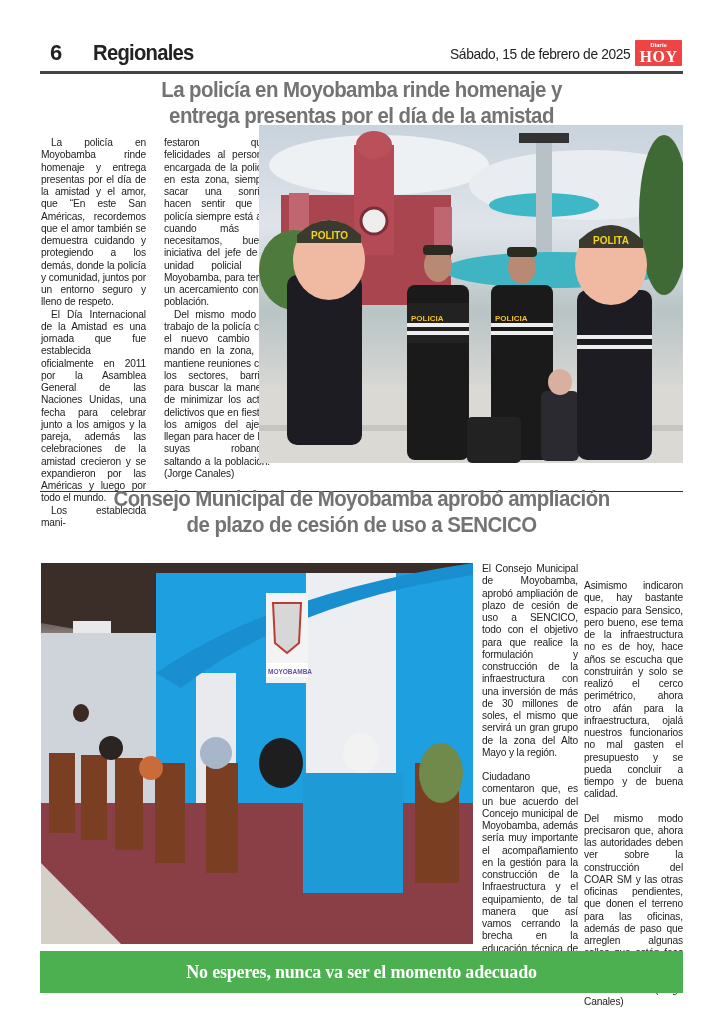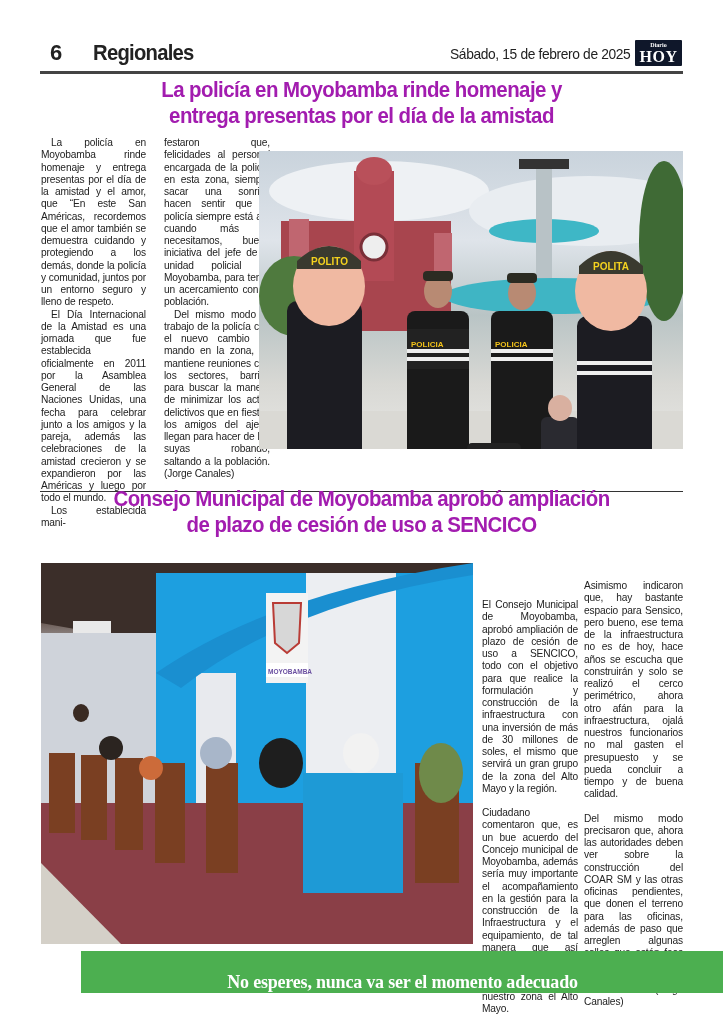--- a/index.html
+++ b/index.html
@@ -6,58 +6,58 @@
     body { width: 723px; height: 1024px; position: relative; overflow: hidden;
            font-family: "Liberation Sans", sans-serif; color: #1a1a1a; }
 
     
     .page-number { position: absolute; left: 50px; top: 40px; font-size: 22px; font-weight: bold;
                    color: #222; letter-spacing: -0.5px; }
     .section-name { position: absolute; left: 93px; top: 40px; font-size: 22px; font-weight: bold;
                     color: #222; letter-spacing: -0.8px; transform: scaleX(0.92); transform-origin: left; }
     .date { position: absolute; left: 450px; top: 45px; font-size: 15px; color: #222;
             letter-spacing: -0.4px; transform: scaleX(0.92); transform-origin: left; }
-    .logo { position: absolute; left: 635px; top: 40px; width: 47px; height: 26px; background: #0f172a;
+    .logo { position: absolute; left: 635px; top: 40px; width: 47px; height: 26px; background: #ef4444;
             color: #fff; text-align: center; border-radius: 1px; }
     .logo .small { display: block; font-family: "Liberation Serif", serif; font-size: 6px; font-weight: bold;
                    line-height: 8px; padding-top: 1px; }
     .logo .big { display: block; font-family: "Liberation Serif", serif; font-size: 16px; font-weight: bold;
                  line-height: 16px; letter-spacing: 0.5px; }
     .rule-top { position: absolute; left: 40px; top: 71px; width: 643px; height: 3px; background: #444; }
 
     
     .headline { position: absolute; left: 40px; width: 643px; text-align: center; font-weight: bold;
-                color: #a21caf; letter-spacing: -0.6px; }
+                color: #737373; letter-spacing: -0.6px; }
     .headline .line { display: block; transform: scaleX(0.93); }
     .h1 { top: 77px; font-size: 22px; line-height: 26px; }
     .h2 { top: 486px; font-size: 22px; line-height: 26px; }
 
     
     .col { position: absolute; font-size: 10.2px; line-height: 12.25px; text-align: justify;
            color: #222; letter-spacing: -0.15px; hyphens: manual; }
     .col p { margin: 0; }
     .col .indent { text-indent: 10px; }
     .col .gap { margin-top: 12px; }
     .c1 { left: 41px; top: 137px; width: 105px; }
     .c2 { left: 164px; top: 137px; width: 106px; }
-    .c3 { left: 482px; top: 563px; width: 96px; margin-top: 36px; }
+    .c3 { left: 482px; top: 563px; width: 96px; }
     .c4 { left: 584px; top: 580px; width: 99px; }
 
     
     .photo { position: absolute; overflow: hidden; }
-    .photo1 { left: 259px; top: 151px; width: 424px; height: 298px;
+    .photo1 { left: 259px; top: 125px; width: 424px; height: 338px;
               background: linear-gradient(180deg, #c9d3dc 0%, #dfe4ea 30%, #b9c4c5 55%, #d8d8d4 78%, #e7e7e4 100%); }
     .photo2 { left: 41px; top: 563px; width: 432px; height: 381px;
               background: linear-gradient(180deg, #3a2b26 0%, #5c4a42 14%, #cfd2d8 26%, #d8dadc 50%, #7b3a3f 70%, #8b4650 100%); }
 
     .rule-mid { position: absolute; left: 40px; top: 491px; width: 643px; height: 1px; background: #333; }
 
     
     .banner { position: absolute; left: 40px; top: 951px; width: 643px; height: 42px; background: #4caf50;
-              display: flex; align-items: flex-end; justify-content: center; margin-left: 41px; }
+              display: flex; align-items: center; justify-content: center; }
     .banner span { color: #fff; font-family: "Liberation Serif", serif; font-weight: bold; font-size: 18px;
                    letter-spacing: -0.2px; }
   </style>
 </head>
 <body>
 
 <div class="page-number">6</div>
 <div class="section-name">Regionales</div>
 <div class="date">Sábado, 15 de febrero de 2025</div>
 <div class="logo">

